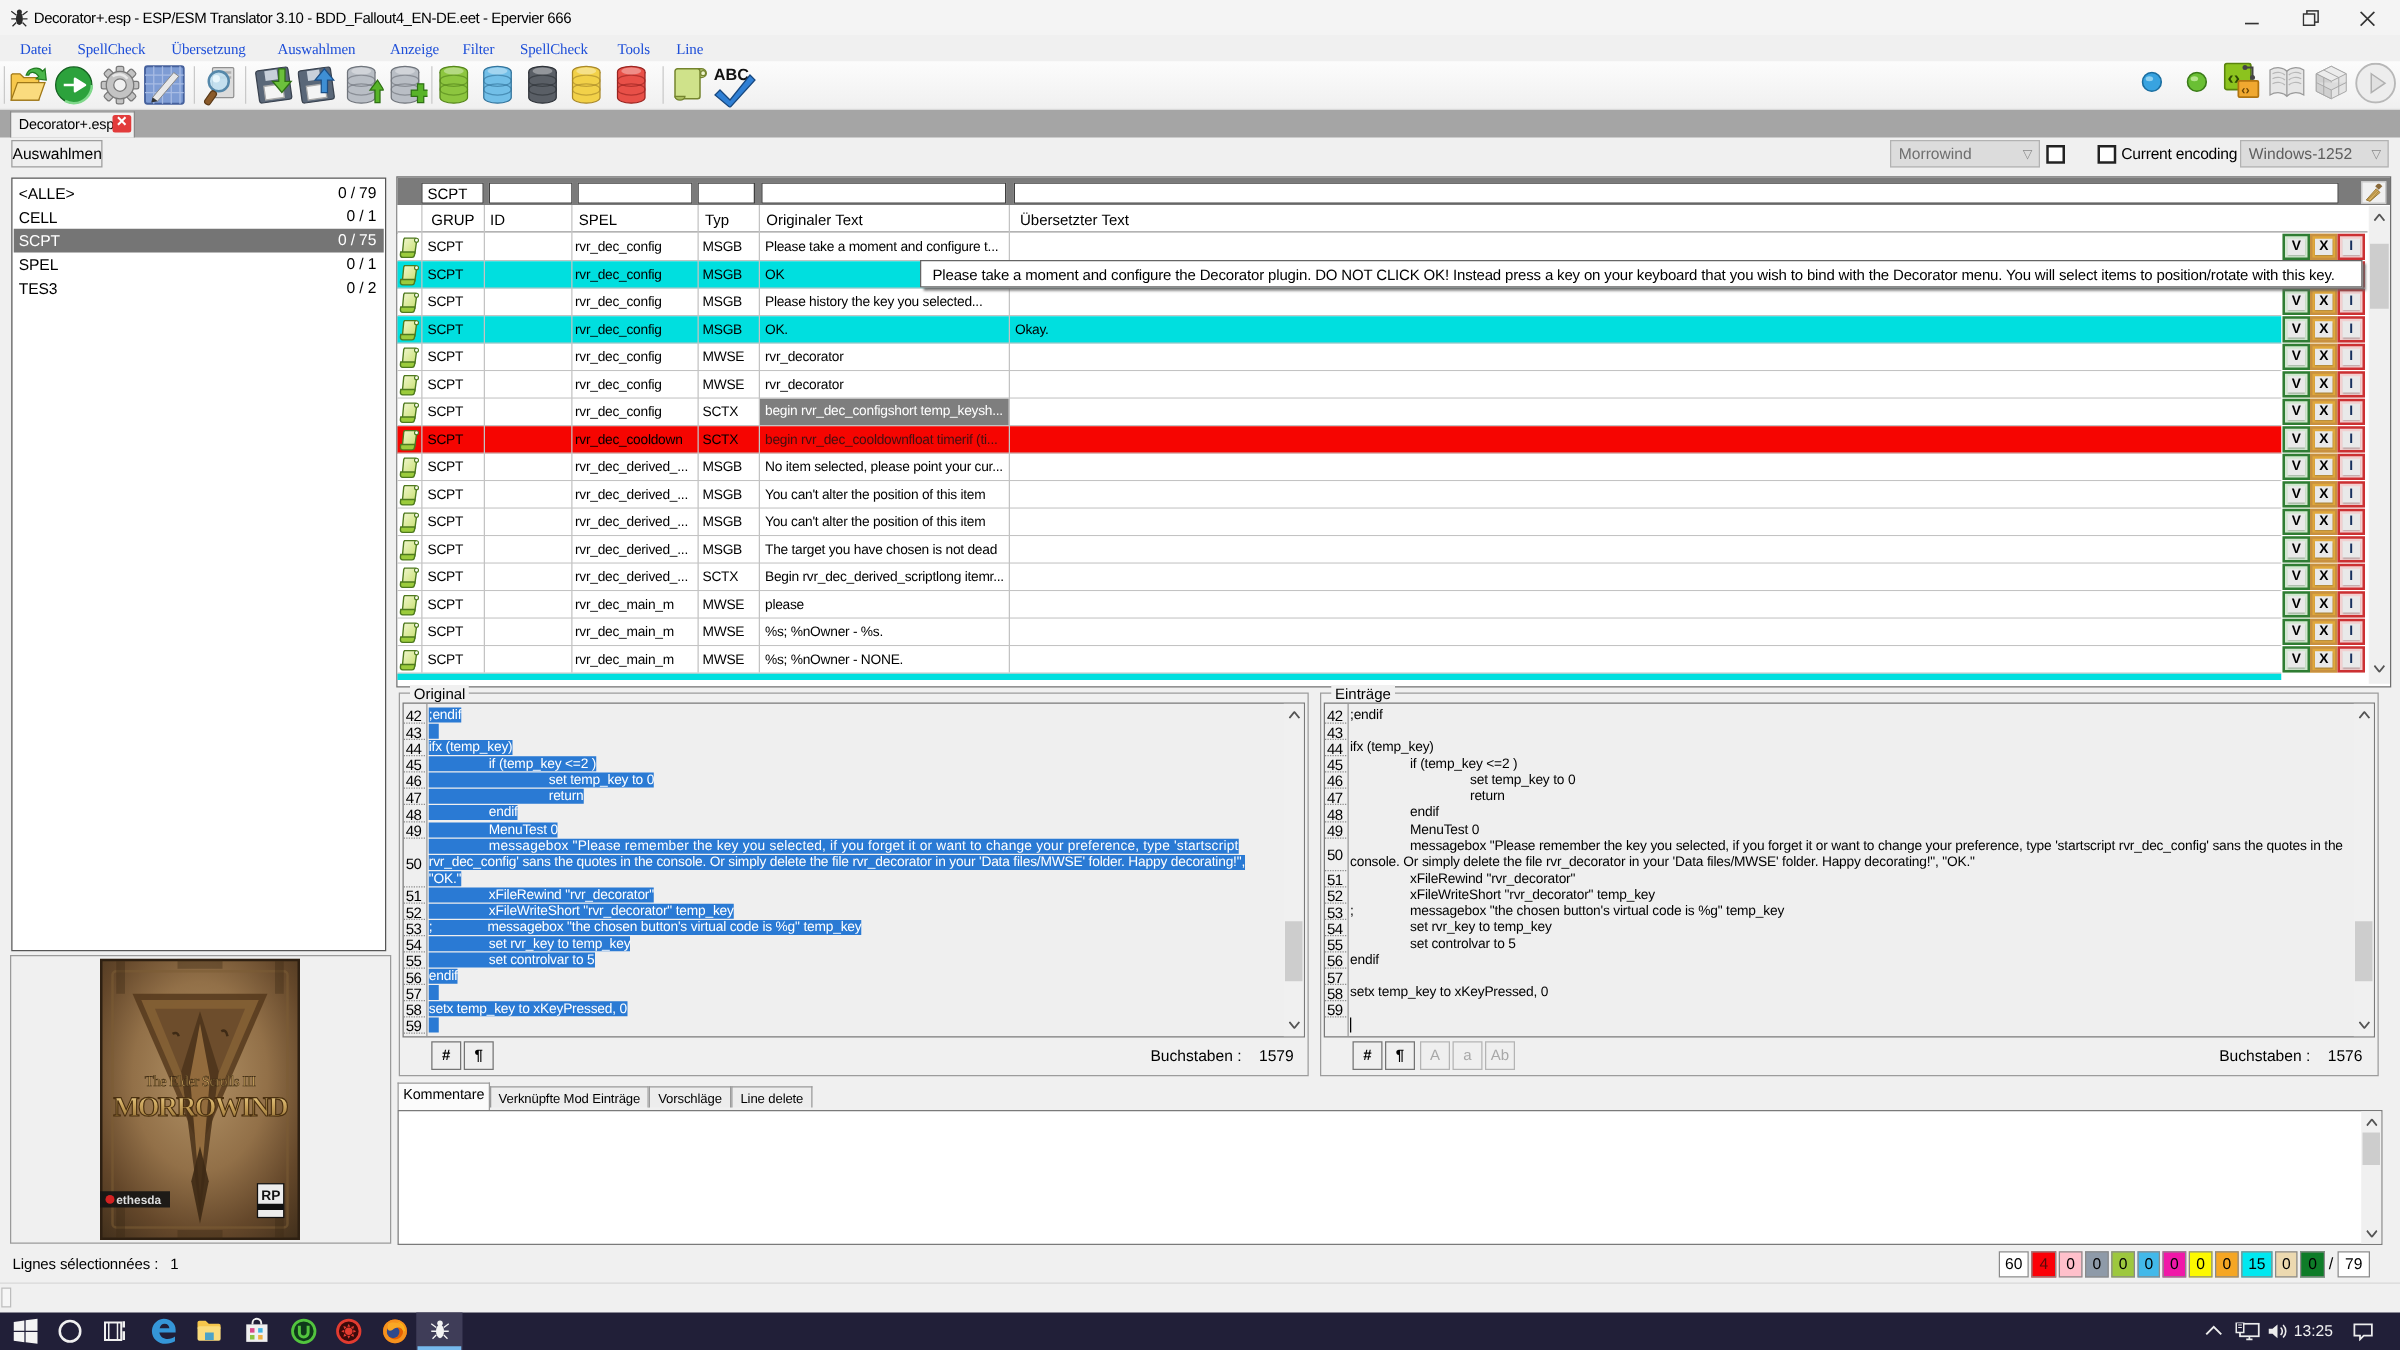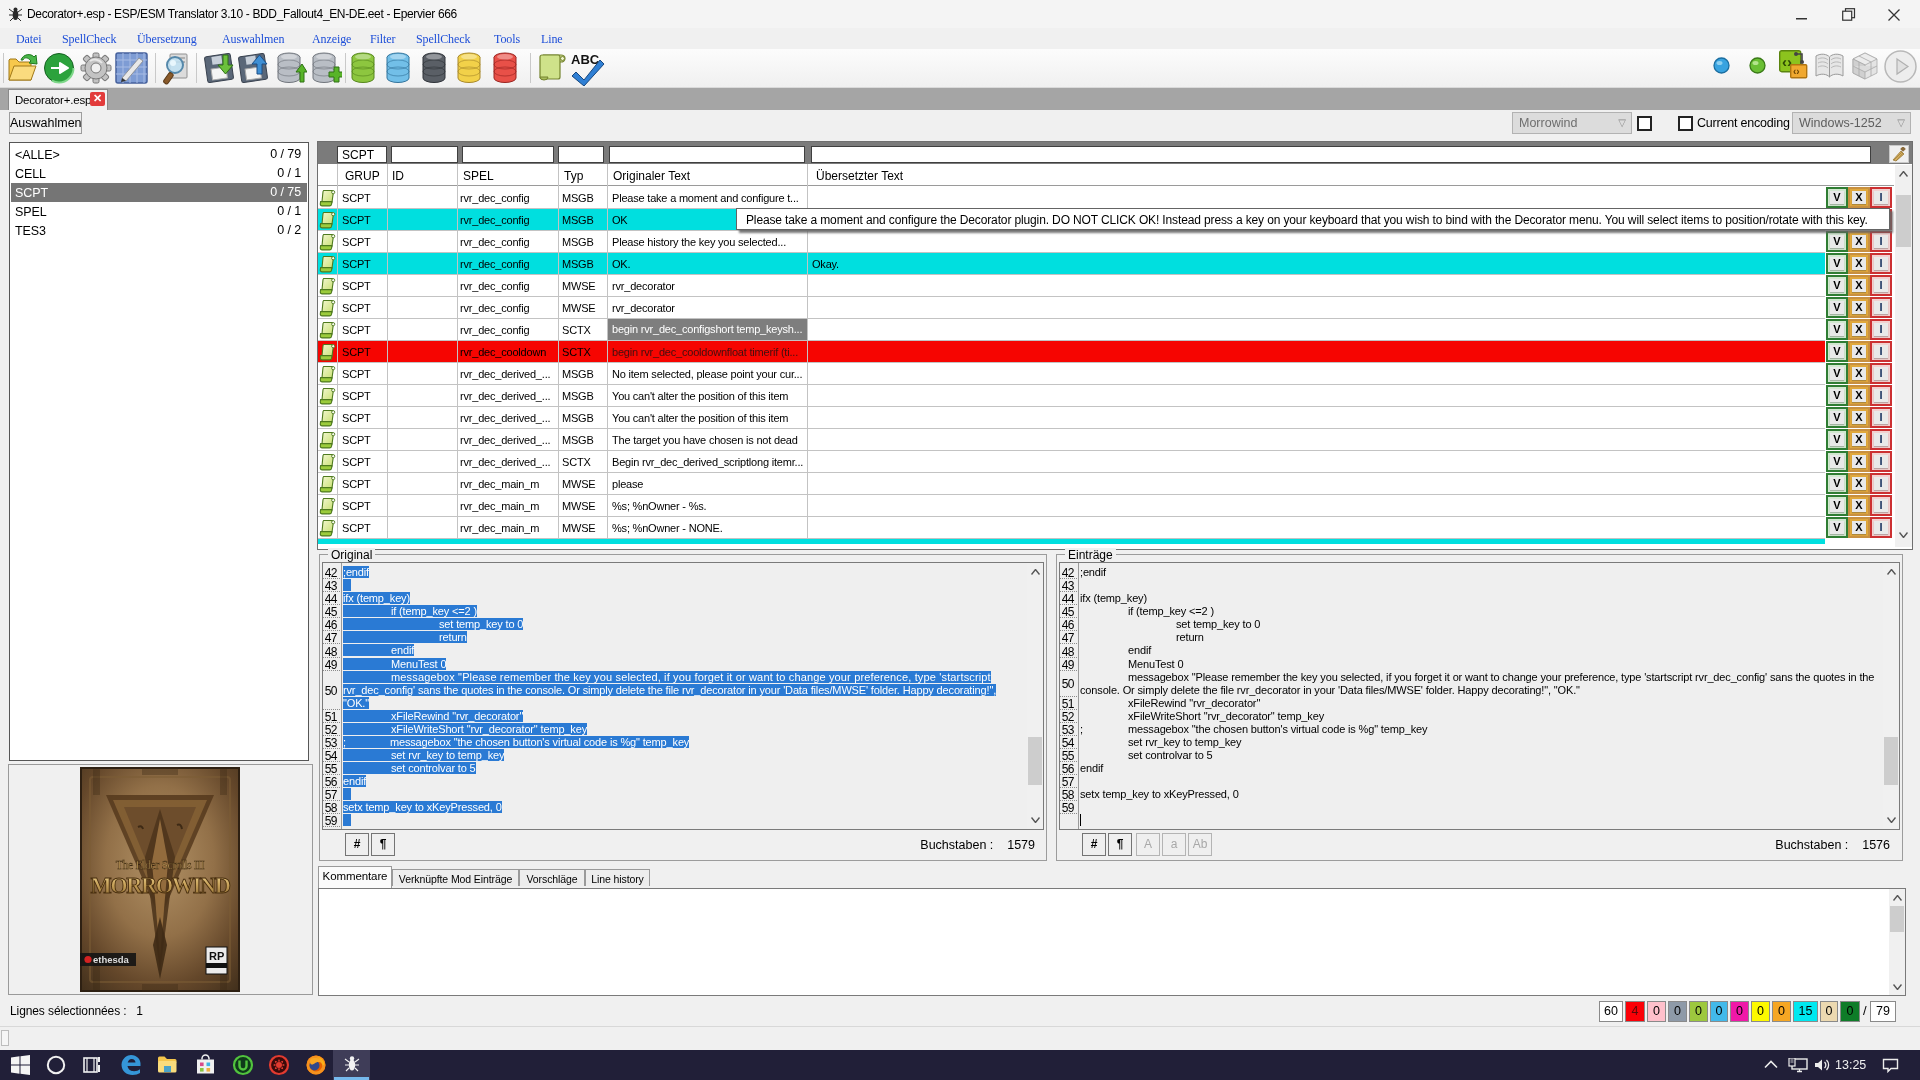--- a/index.html
+++ b/index.html
@@ -935,21 +935,21 @@
 <div class="abs" style="left:835px;top:838px;width:200px;text-align:right;font-size:12.5px;">Buchstaben :&nbsp;&nbsp;&nbsp;&nbsp;1579</div>
 <div class="smallbtn" style="left:1082px;top:833px;">#</div>
 <div class="smallbtn" style="left:1108px;top:833px;">¶</div>
 <div class="smallbtn dis" style="left:1136px;top:833px;">A</div>
 <div class="smallbtn dis" style="left:1162px;top:833px;">a</div>
 <div class="smallbtn dis" style="left:1188px;top:833px;">Ab</div>
 <div class="abs" style="left:1690px;top:838px;width:200px;text-align:right;font-size:12.5px;">Buchstaben :&nbsp;&nbsp;&nbsp;&nbsp;1576</div>
 <div class="ctab active" style="left:318px;width:74px;">Kommentare</div>
 <div class="ctab" style="left:392px;width:127px;">Verknüpfte Mod Einträge</div>
 <div class="ctab" style="left:519px;width:66px;">Vorschläge</div>
-<div class="ctab" style="left:585px;width:65px;">Line history</div>
+<div class="ctab" style="left:585px;width:65px;">Line delete</div>
 <div class="abs" id="commentbox"></div>
 <div class="sbar" style="left:1889px;top:889px;width:16px;height:106px;"></div>
 <svg class="sarrow" style="left:1893px;top:895px" width="9" height="6">
     <path d="M0.5 5.5 L4.5 0.5 L8.5 5.5" fill="none" stroke="#555" stroke-width="1.4"></path>
   </svg>
 <div class="sthumb" style="left:1890px;top:906px;width:14px;height:26px;"></div>
 <svg class="sarrow" style="left:1893px;top:984px" width="9" height="6">
     <path d="M0.5 0.5 L4.5 5.5 L8.5 0.5" fill="none" stroke="#555" stroke-width="1.4"></path>
   </svg>
 <div class="abs" id="statustext">Lignes sélectionnées :&nbsp;&nbsp;&nbsp;1</div>

